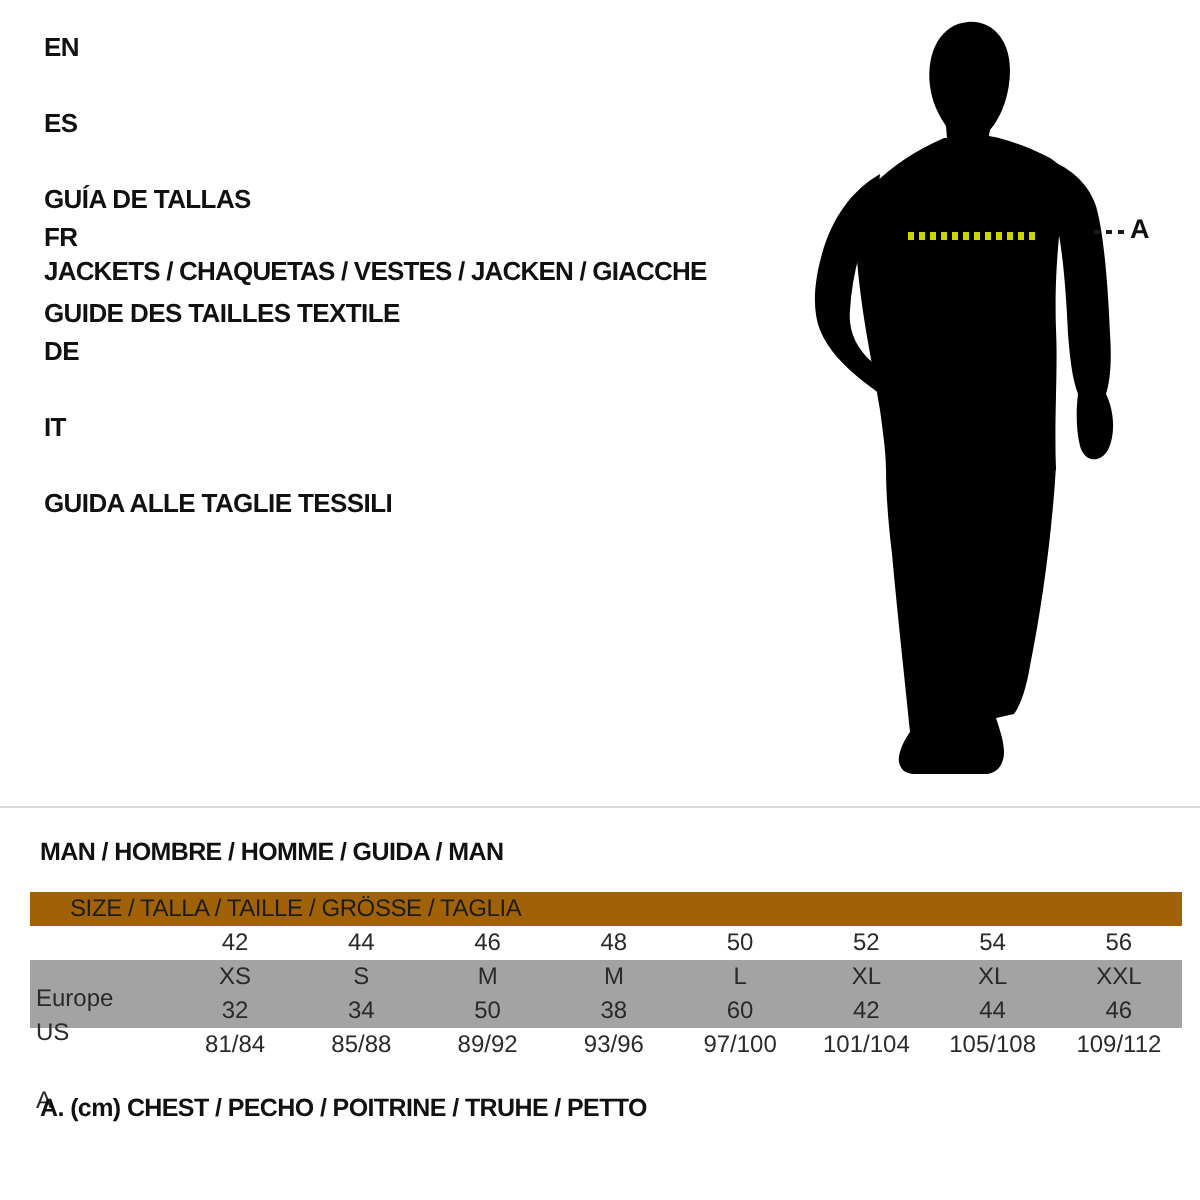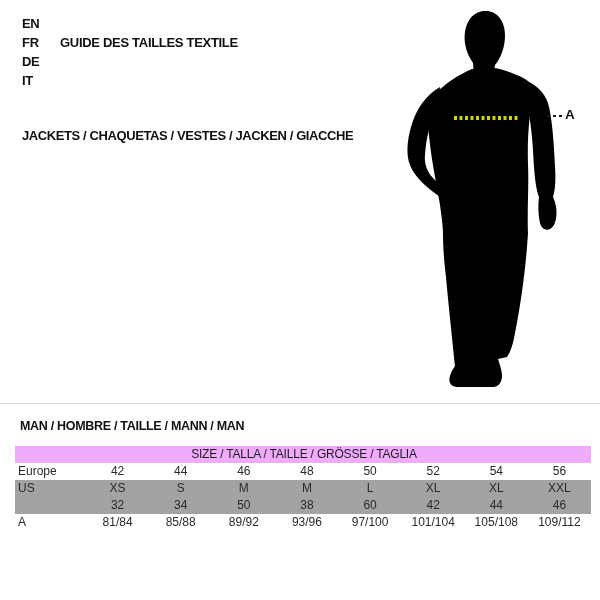--- a/index.html
+++ b/index.html
@@ -1,68 +1,73 @@
 <!DOCTYPE html>
 <html><head>
 <meta charset="utf-8">
 <style>
   html,body{margin:0;padding:0;}
   body{font-family:"Liberation Sans", sans-serif; background:#ffffff;}
   .canvas{position:relative;width:600px;height:600px;background:#ffffff;overflow:hidden;}
 
   
   .lang-block{position:absolute;left:22px;top:14px;}
-  .lang-row{display:flex;line-height:19px;font-weight:700;font-size:13px;letter-spacing:-0.3px;color:#111;}
+  .lang-row{display:flex;line-height:19px;font-weight:700;font-size:13px;letter-spacing:-0.3px;color:#111;flex-direction:column;}
   .lang-code{width:38px;flex:0 0 38px;}
   .lang-label{white-space:nowrap;}
 
   
   .cat-line{position:absolute;left:22px;font-weight:700;font-size:13px;letter-spacing:-0.4px;color:#111;white-space:nowrap;}
   .cat-line.l1{top:110px;}
   .cat-line.l2{top:128px;}
 
   
   .figure-wrap{position:absolute;left:398px;top:5px;width:172px;height:392px;}
   .measure-a-label{position:absolute;left:565px;top:107px;font-weight:700;font-size:13.5px;color:#111;}
 
   
   .divider{position:absolute;left:0;top:403px;width:600px;height:1px;background:#d9d9d9;}
 
   
   .section-title{position:absolute;left:20px;top:419px;font-weight:700;font-size:12.5px;letter-spacing:-0.3px;color:#111;white-space:nowrap;}
 
   
   .size-table{position:absolute;left:15px;top:446px;width:576px;font-size:12px;color:#2a2a2a;}
-  .st-header{height:17px;line-height:17px;background:#f0abfc;color:#1c1c1c;padding-left:2px;letter-spacing:-0.2px;text-align:center;}
+  .st-header{height:17px;line-height:17px;background:#a16207;color:#1c1c1c;padding-left:20px;letter-spacing:-0.2px;}
   .st-row{display:flex;height:17px;line-height:17px;}
   .st-row.band{background:#a3a3a3;}
-  .st-label{flex:0 0 68px;padding-left:3px;text-align:left;}
+  .st-label{flex:0 0 68px;padding-left:3px;text-align:left;margin-top:28px;}
   .st-cell{flex:1 1 0;text-align:center;}
 
   
   .footnote{position:absolute;left:20px;top:547px;font-weight:700;font-size:12.5px;letter-spacing:-0.3px;color:#111;white-space:nowrap;}
 </style>
 </head>
 <body>
 
 <div class="canvas">
 
   <div class="lang-block">
     <div class="lang-row">
       <span class="lang-code">EN</span>
     </div>
     <div class="lang-row">
+      <span class="lang-code">ES</span>
+      <span class="lang-label">GUÍA DE TALLAS</span>
+    </div>
+    <div class="lang-row">
       <span class="lang-code">FR</span>
       <span class="lang-label">GUIDE DES TAILLES TEXTILE</span>
     </div>
     <div class="lang-row">
       <span class="lang-code">DE</span>
     </div>
     <div class="lang-row">
       <span class="lang-code">IT</span>
+      <span class="lang-label">GUIDA ALLE TAGLIE TESSILI</span>
     </div>
   </div>
 
   <div class="cat-line l2">JACKETS / CHAQUETAS / VESTES / JACKEN / GIACCHE</div>
 
   <div class="figure-wrap">
     <svg width="172" height="392" viewBox="0 0 172 392" xmlns="http://www.w3.org/2000/svg">
 
       <path d="M 67,38 C 65,20 73,7 86,6 C 99,5 107,16 107,30 C 107,42 103,53 97,60 L 95,70 L 76,70 L 75,58 C 71,52 68,46 67,38 Z" fill="#000000"></path>
 
@@ -76,21 +81,21 @@
 
       <line x1="56" y1="113" x2="120" y2="113" stroke-width="4" stroke-dasharray="3 2.5" stroke="#ccd500"></line>
 
       <line x1="149" y1="111" x2="166" y2="111" stroke-width="2" stroke-dasharray="3 3" stroke="#1a1a1a"></line>
     </svg>
   </div>
   <div class="measure-a-label">A</div>
 
   <div class="divider"></div>
 
-  <div class="section-title">MAN / HOMBRE / TAILLE / MANN / MAN</div>
+  <div class="section-title">MAN / HOMBRE / HOMME / GUIDA / MAN</div>
 
   <div class="size-table">
     <div class="st-header">SIZE / TALLA / TAILLE / GRÖSSE / TAGLIA</div>
 
     <div class="st-row">
       <div class="st-label">Europe</div>
       <div class="st-cell">42</div>
       <div class="st-cell">44</div>
       <div class="st-cell">46</div>
       <div class="st-cell">48</div>
@@ -130,14 +135,15 @@
       <div class="st-cell">85/88</div>
       <div class="st-cell">89/92</div>
       <div class="st-cell">93/96</div>
       <div class="st-cell">97/100</div>
       <div class="st-cell">101/104</div>
       <div class="st-cell">105/108</div>
       <div class="st-cell">109/112</div>
     </div>
   </div>
 
+  <div class="footnote">A. (cm) CHEST / PECHO / POITRINE / TRUHE / PETTO</div>
 
 </div>
 
 </body></html>

